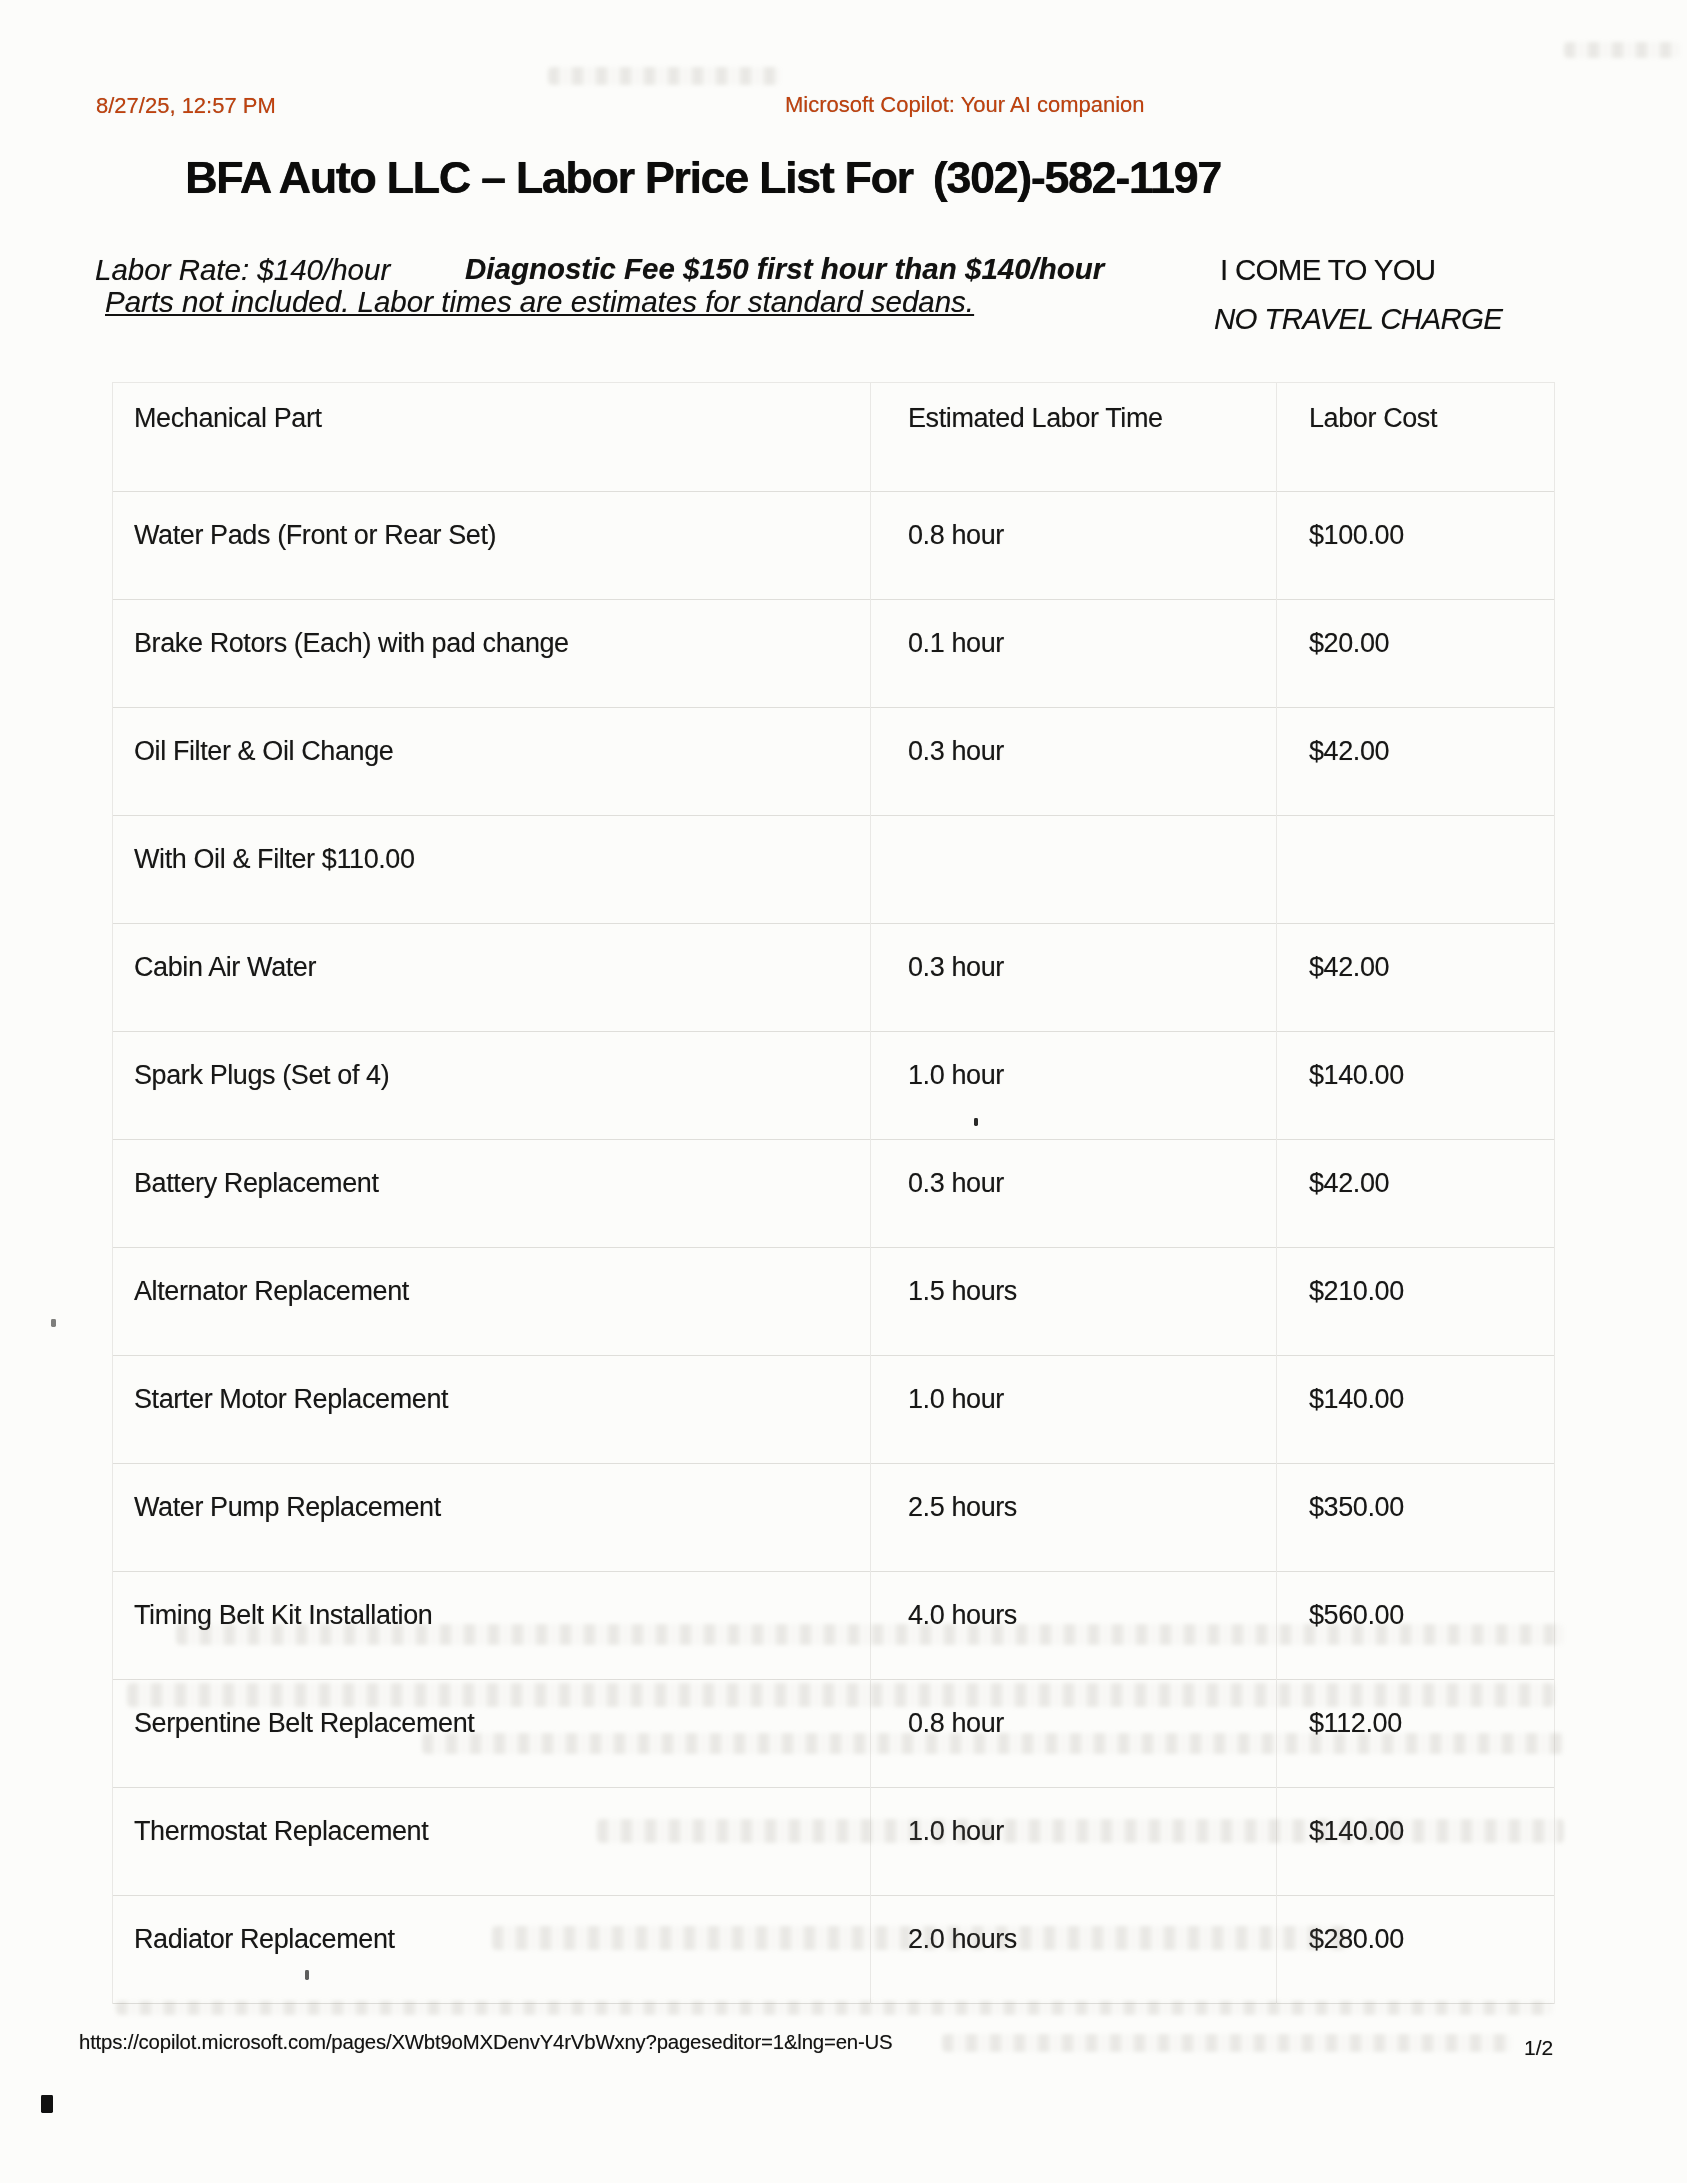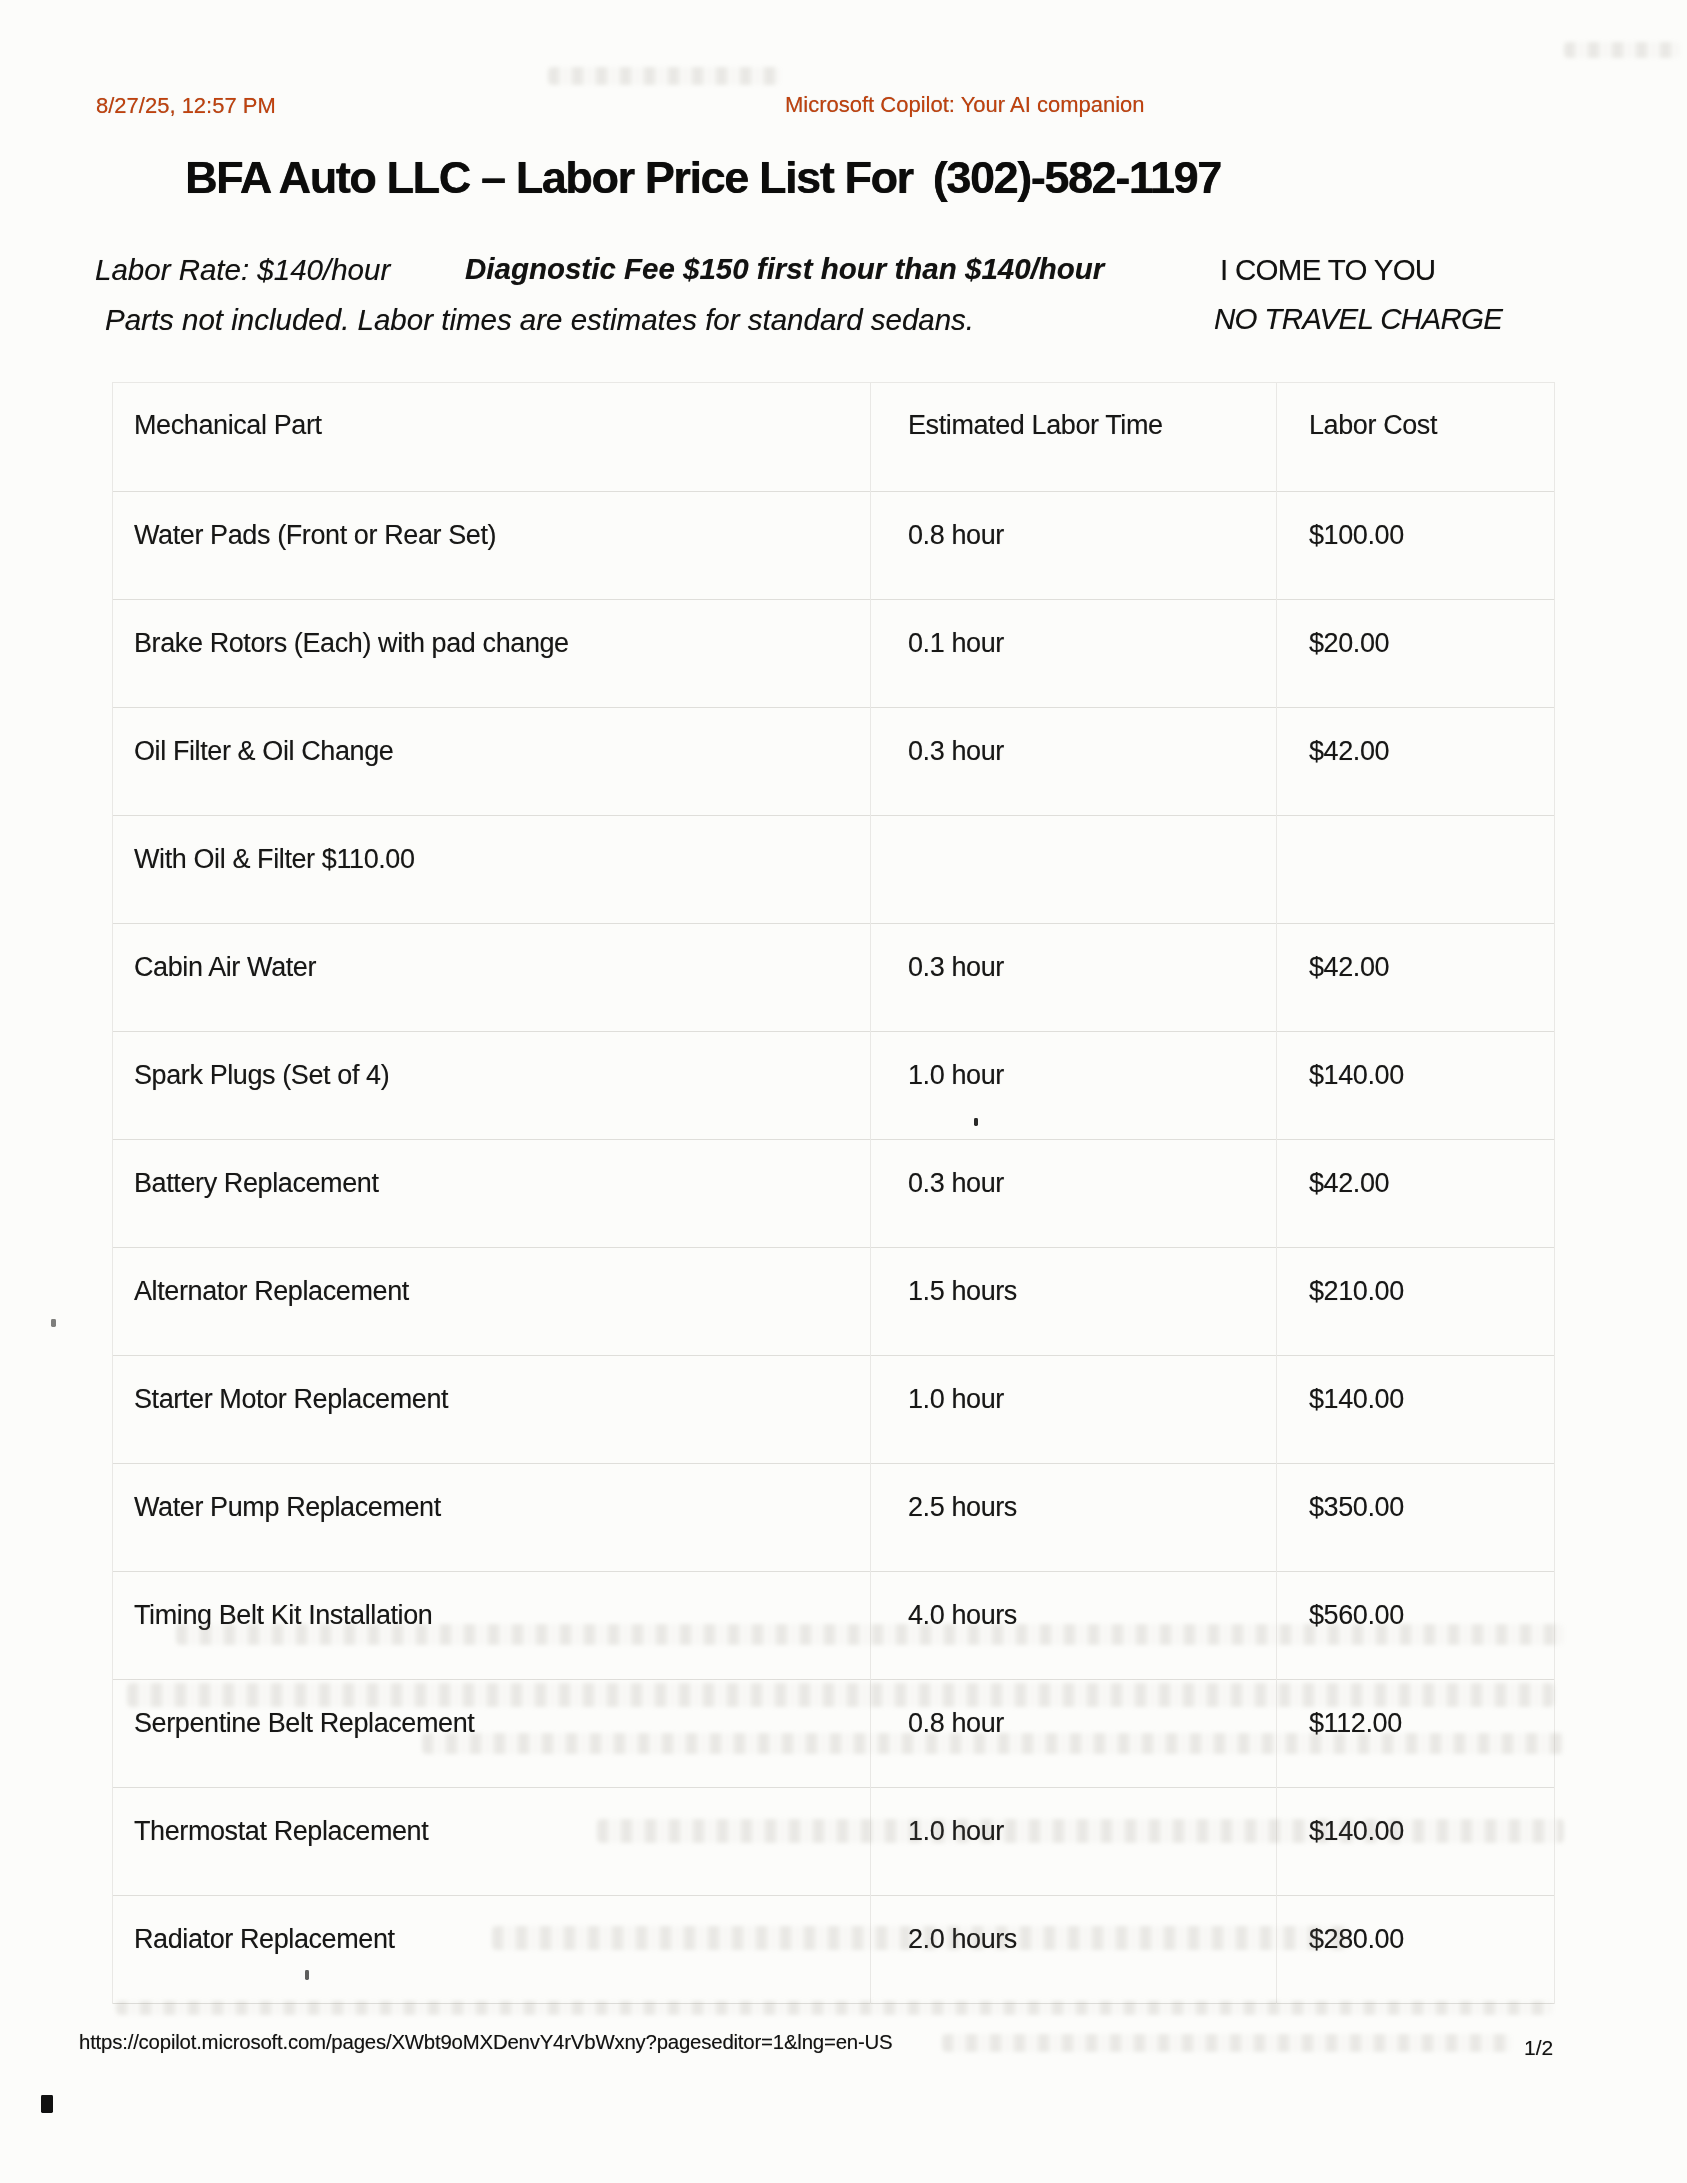--- a/index.html
+++ b/index.html
@@ -30,21 +30,21 @@
   }
   table.price col.c1{width:758px;}
   table.price col.c2{width:406px;}
   table.price col.c3{width:278px;}
   table.price th, table.price td{
     font-size:27px;font-weight:400;text-align:left;vertical-align:top;
     color:#171716;letter-spacing:-0.4px;white-space:nowrap;
     box-sizing:border-box;overflow:visible;
     text-shadow:0 0 0.7px rgba(20,20,18,0.4);
   }
-  table.price th{height:109px;padding:27px 0 0 21px;}
+  table.price th{height:109px;padding:20px 0 0 21px;}
   table.price td{height:108px;padding:28px 0 0 21px;}
   table.price th:nth-child(2), table.price td:nth-child(2){padding-left:37px;}
   table.price th:nth-child(3), table.price td:nth-child(3){padding-left:32px;}
   table.price tr{border-bottom:1.4px solid rgba(110,104,92,0.20);}
   table.price tr:first-child{border-top:1.4px solid rgba(110,104,92,0.13);}
   table.price th, table.price td{border-left:0.7px solid rgba(110,104,92,0.13);}
   table.price tr th:last-child, table.price tr td:last-child{border-right:0.7px solid rgba(110,104,92,0.13);}
   .footer-url{font-size:20.4px;color:#131312;letter-spacing:-0.2px;white-space:nowrap;}
   .page-num{font-size:21px;color:#131312;}
   
@@ -62,21 +62,21 @@
 <div class="abs print-meta ink" style="left:96px;top:93px;">8/27/25, 12:57 PM</div>
 <div class="abs print-meta ink" style="left:785px;top:92px;">Microsoft Copilot: Your AI companion</div>
 
 <div class="abs doc-title" style="left:185px;top:152px;">
   <span>BFA Auto LLC – Labor Price List For</span><span class="title-phone">(302)-582-1197</span>
 </div>
 
 <div class="abs rate it ink" style="left:95px;top:253px;">Labor Rate: $140/hour</div>
 <div class="abs rate bold-it ink" style="left:465px;top:252px;">Diagnostic Fee $150 first hour than $140/hour</div>
 <div class="abs rate caps ink" style="left:1220px;top:253px;">I COME TO YOU</div>
-<div class="abs rate it ink" style="left:105px;top:303px;">Parts not included. Labor times are estimates for standard sedans.</div>
+<div class="abs rate it ink" style="left:105px;top:285px;text-decoration:underline;">Parts not included. Labor times are estimates for standard sedans.</div>
 <div class="abs rate it caps ink" style="left:1214px;top:302px;">NO TRAVEL CHARGE</div>
 
 <table class="price abs" style="left:112px;top:382px;">
   <colgroup>
       <col class="c1">
       <col class="c2">
       <col class="c3">
     </colgroup>
   <tbody>
       <tr>

